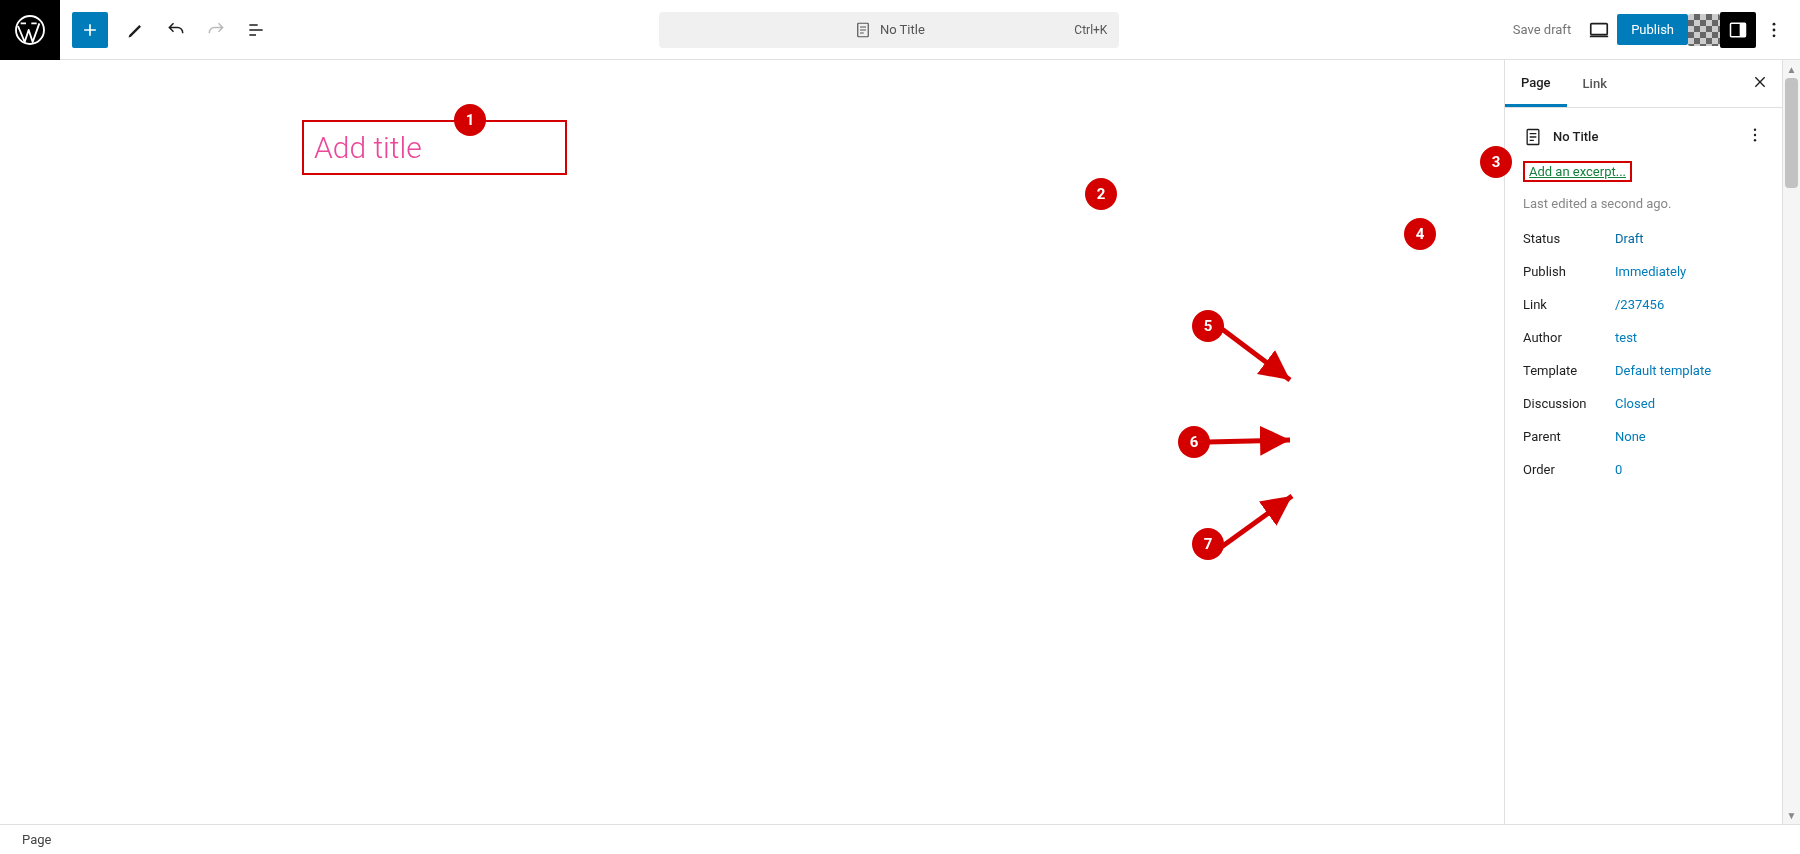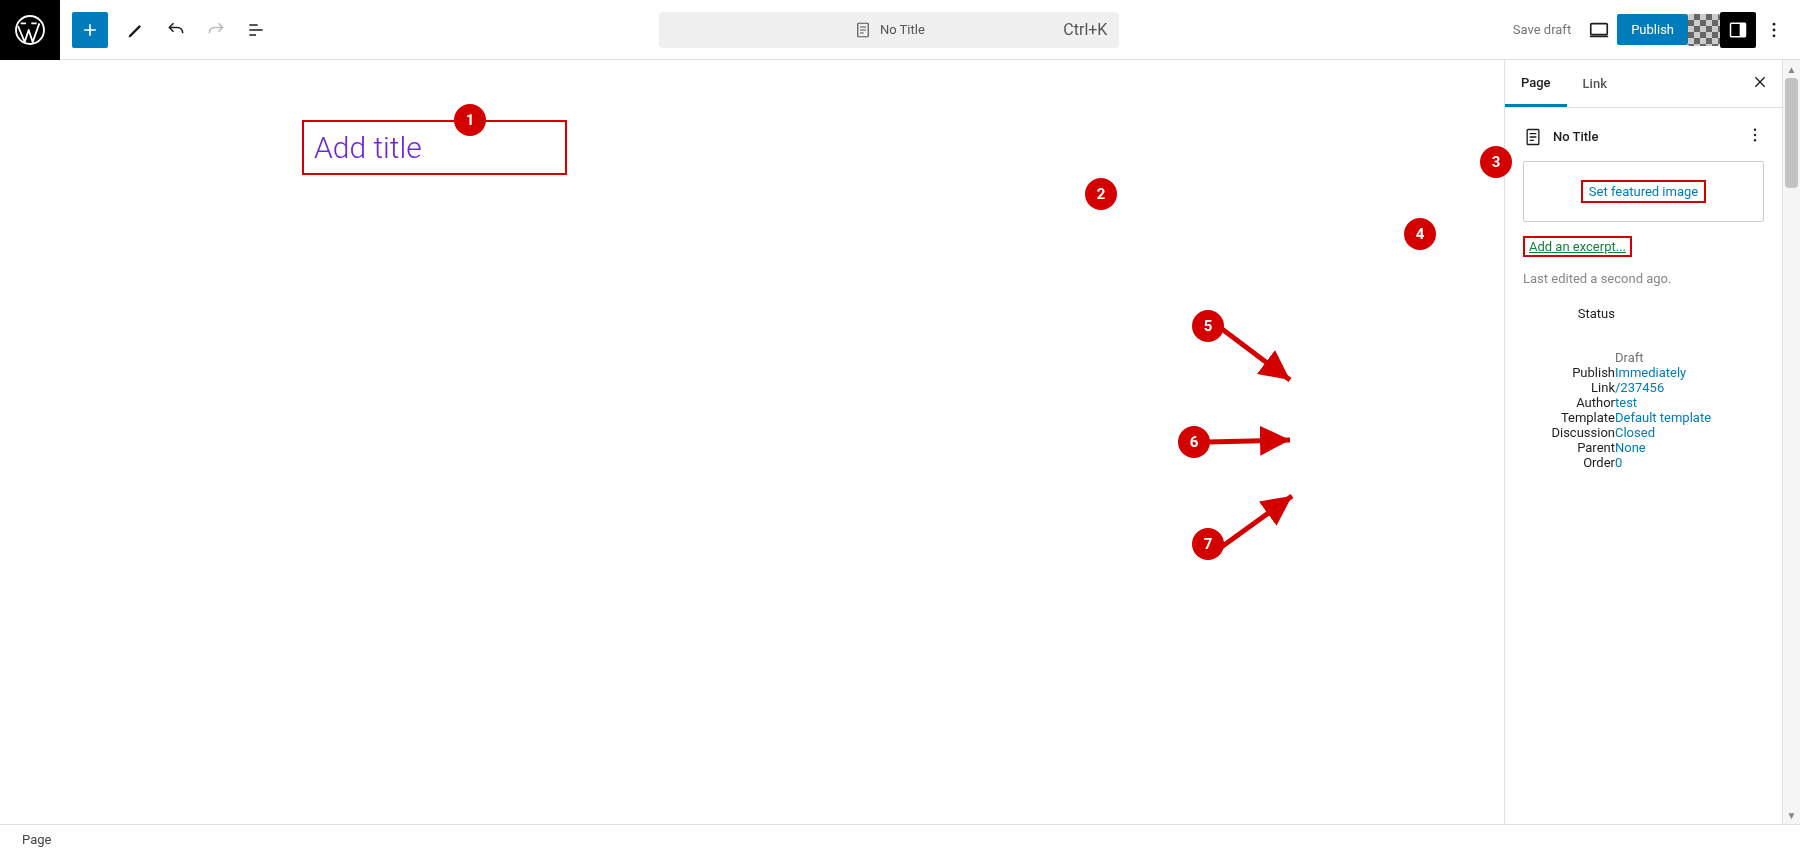--- a/index.html
+++ b/index.html
@@ -9,57 +9,57 @@
     .topbar { height:60px; border-bottom:1px solid #e0e0e0; display:flex; align-items:center; }
     .wp-logo { width:60px; height:60px; background:#000; display:flex; align-items:center; justify-content:center; }
     .wp-logo svg { width:32px; height:32px; }
     .top-left { display:flex; align-items:center; gap:0; padding-left:12px; }
     .btn-add { width:36px; height:36px; background:#007cba; display:flex; align-items:center; justify-content:center; color:#fff; border-radius:2px; margin-right:8px; }
     .tool-btn { width:40px; height:40px; display:flex; align-items:center; justify-content:center; color:#1e1e1e; }
     .tool-btn.disabled { opacity:.3; }
     .center-title { flex:1; display:flex; justify-content:center; align-items:center; }
     .title-pill { background:#f0f0f0; border-radius:4px; padding:0 10px; height:36px; display:flex; align-items:center; gap:10px; width:460px; position:relative; color:#555; }
     .title-pill .spacer { flex:1; text-align:center; display:flex; align-items:center; justify-content:center; gap:8px; }
-    .title-pill .shortcut { position:absolute; right:12px; font-size:16px; color:#555; }
+    .title-pill .shortcut { position:absolute; right:12px; font-size:12px; color:#555; }
     .top-right { display:flex; align-items:center; padding-right:8px; }
     .save-draft { color:#757575; padding:6px 10px; font-size:13px; }
     .preview-btn, .settings-btn { width:36px; height:36px; display:flex; align-items:center; justify-content:center; }
     .publish-btn { background:#007cba; color:#fff; padding:8px 14px; border-radius:2px; font-size:13px; }
     .avatar { width:32px; height:32px; background:repeating-conic-gradient(#666 0 25%, #ccc 0 50%); background-size:12px 12px; border-radius:2px; }
     .settings-toggle { width:36px; height:36px; background:#000; color:#fff; display:flex; align-items:center; justify-content:center; border-radius:2px; }
     .more-btn { width:36px; height:36px; display:flex; align-items:center; justify-content:center; }
 
     
     .main { display:flex; height:calc(854px - 60px - 30px); }
     .canvas-wrap { flex:1; position:relative; overflow:auto; }
     .canvas { max-width:900px; margin:0 auto; padding-top:60px; position:relative; }
     .title-input { border:2px solid #d40000; width:265px; padding:8px 10px; }
-    .title-input span { font-size:30px; font-weight:300; color:#6d28d9; }
+    .title-input span { font-size:30px; font-weight:300; color:#ec4899; }
     .content-block { margin-top:20px; border:2px solid #d40000; height:510px; position:relative; padding:18px; }
     .content-block .placeholder { color:#666; font-size:16px; }
     .add-block-btn { position:absolute; top:16px; right:18px; width:28px; height:28px; background:#1e1e1e; display:flex; align-items:center; justify-content:center; color:#fff; border-radius:2px; }
 
     
     .sidebar { width:278px; border-left:1px solid #e0e0e0; display:flex; flex-direction:column; font-size:13px; position:relative; }
     .tabs { display:flex; border-bottom:1px solid #e0e0e0; align-items:center; height:48px; }
     .tab { padding:14px 16px; font-weight:500; color:#555; }
     .tab.active { border-bottom:3px solid #007cba; color:#1e1e1e; }
     .close-panel { margin-left:auto; padding:10px 14px; font-size:18px; }
     .panel-body { padding:18px 18px; display:flex; flex-direction:column; gap:14px; }
     .doc-row { display:flex; align-items:center; gap:10px; font-weight:500; }
     .doc-row .dots { margin-left:auto; }
     .featured-box { border:1px solid #ccc; border-radius:2px; padding:18px 10px; display:flex; align-items:center; justify-content:center; }
     .featured-link { color:#007cba; border:2px solid #d40000; padding:2px 6px; }
     .excerpt-link { color:#15803d; text-decoration:underline; border:2px solid #d40000; padding:1px 4px; width:max-content; }
     .last-edited { color:#888; }
-    .meta-table { display:flex; flex-direction:column; margin-top:6px;text-align:right; }
+    .meta-table { display:flex; flex-direction:column; gap:18px; margin-top:6px; }
     .meta-row { display:flex; }
     .meta-row .label { width:92px; color:#1e1e1e; }
     .meta-row .value { color:#007cba; }
-    .meta-row .value.plain { color:#737373;margin-top:44px; }
+    .meta-row .value.plain { color:#0369a1; }
 
     
     .footer { height:30px; border-top:1px solid #e0e0e0; display:flex; align-items:center; padding-left:22px; color:#444; background:#fff; font-size:13px; }
 
     
     .scrollbar-track { position:absolute; right:0; top:60px; bottom:30px; width:18px; background:#f5f5f5; border-left:1px solid #e0e0e0; }
     .scrollbar-thumb { position:absolute; top:0; left:2px; right:2px; height:110px; background:#c2c2c2; border-radius:4px; }
     .scrollbar-arrow { position:absolute; left:0; right:0; height:18px; display:flex; align-items:center; justify-content:center; color:#888; background:#f5f5f5; font-size:10px; }
     .scrollbar-arrow.up { top:0; }
     .scrollbar-arrow.down { bottom:0; }
@@ -184,23 +184,20 @@
         <span>No Title</span>
         <span class="dots">
           <svg width="18" height="18" viewBox="0 0 24 24">
               <circle cx="12" cy="5" r="1.6" fill="#1e1e1e"></circle>
               <circle cx="12" cy="12" r="1.6" fill="#1e1e1e"></circle>
               <circle cx="12" cy="19" r="1.6" fill="#1e1e1e"></circle>
             </svg>
         </span>
       </div>
 
-      <div class="featured-box">
-        <span class="featured-link">Set featured image</span>
-      </div>
 
       <span class="excerpt-link">Add an excerpt...</span>
 
       <span class="last-edited">Last edited a second ago.</span>
 
       <div class="meta-table" id="meta-table">
           <div class="meta-row">
             <span class="label">Status</span>
             <span class="value plain">Draft</span>
           </div>

